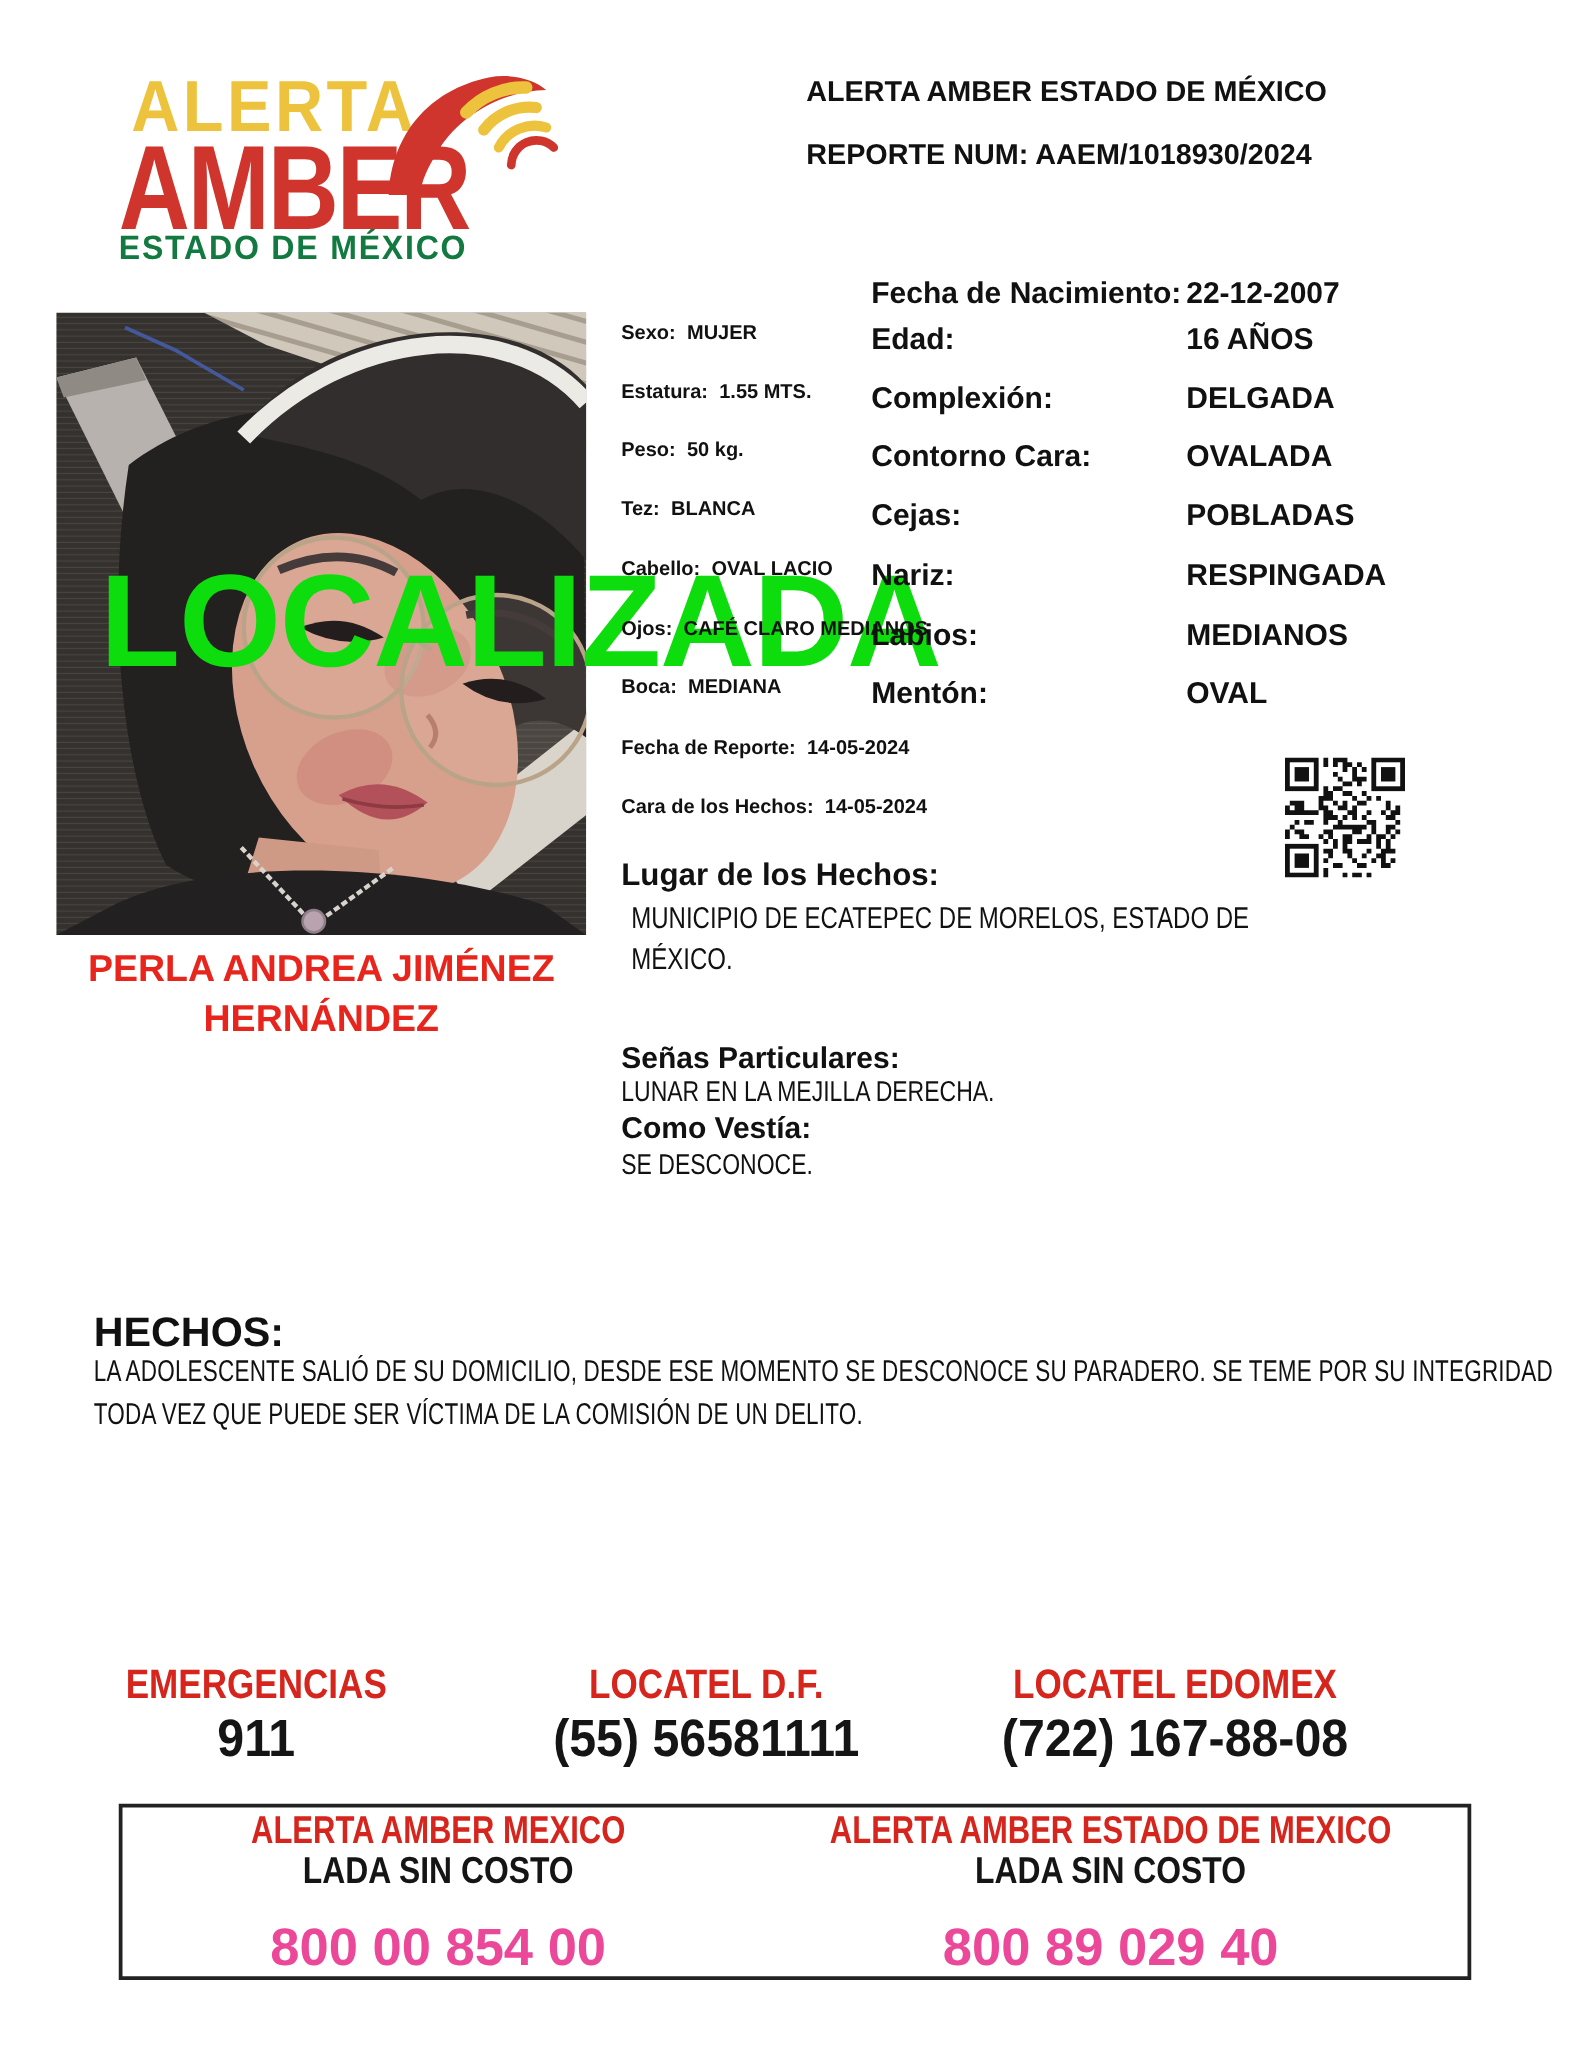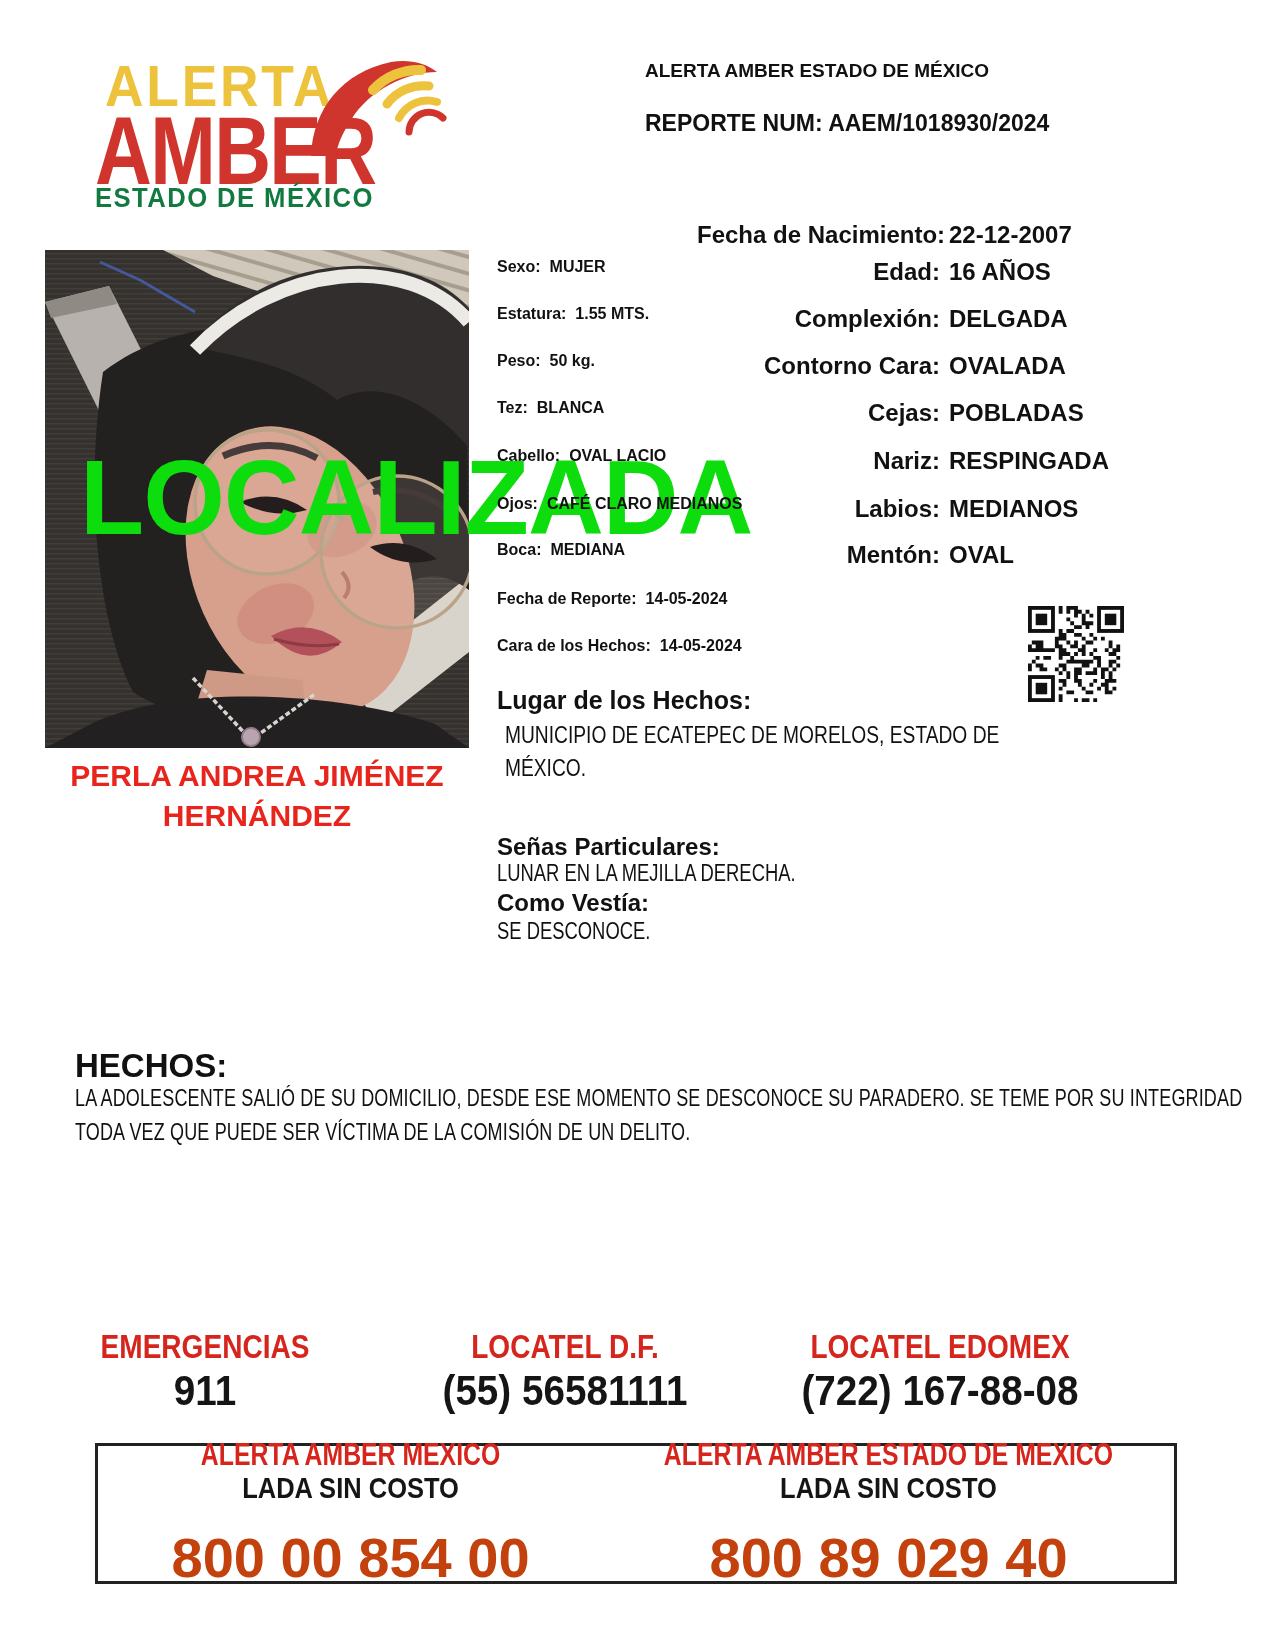--- a/index.html
+++ b/index.html
@@ -9,40 +9,40 @@
   
   .logo-alerta{position:absolute;left:105px;top:52px;font-size:58px;font-weight:bold;
     color:#edc33e;letter-spacing:3px;transform:scaleX(.92);transform-origin:0 0;white-space:nowrap;}
   .logo-amber{position:absolute;left:95px;top:96px;font-size:96px;font-weight:bold;
     color:#cf352c;letter-spacing:-2px;transform:scaleX(.82);transform-origin:0 0;white-space:nowrap;}
   .logo-region{position:absolute;left:95px;top:183px;font-size:27px;font-weight:bold;
     color:#127a41;letter-spacing:1.5px;transform:scaleX(.95);transform-origin:0 0;white-space:nowrap;}
   .logo-waves{position:absolute;left:303px;top:46px;width:152px;height:112px;}
 
   
-  .title1{position:absolute;left:645px;top:60px;font-size:19px;font-weight:bold;white-space:nowrap;}
+  .title1{position:absolute;left:645px;top:60px;font-size:23px;font-weight:bold;white-space:nowrap;}
   .title2{position:absolute;left:645px;top:110px;font-size:23px;font-weight:bold;white-space:nowrap;}
 
   
   .photo{position:absolute;left:45px;top:250px;width:424px;height:498px;z-index:1;}
 
   
   .watermark{position:absolute;left:80px;top:438px;font-size:105px;font-weight:bold;
     color:#0ddd0d;letter-spacing:-1px;white-space:nowrap;z-index:2;}
 
   
   .name{position:absolute;left:42px;top:756px;width:430px;text-align:center;
     font-size:30px;font-weight:bold;color:#e8251c;line-height:40px;z-index:3;}
 
   
   .lrow{position:absolute;left:497px;display:flex;gap:9px;font-size:16px;font-weight:bold;
     white-space:nowrap;z-index:3;}
   .rrow{position:absolute;left:697px;width:430px;display:flex;font-size:24px;font-weight:bold;
     white-space:nowrap;z-index:3;}
-  .rlab{width:243px;text-align:right;}
+  .rlab{width:243px;text-align:left;}
   .rval{margin-left:9px;}
   .seclabel{position:absolute;left:497px;font-size:25px;font-weight:bold;white-space:nowrap;z-index:3;}
   .condL{transform:scaleX(.8);transform-origin:0 0;}
   .municipio{position:absolute;left:505px;top:718px;width:720px;font-size:24px;line-height:33px;z-index:3;}
   .plain23{position:absolute;left:497px;font-size:23px;white-space:nowrap;z-index:3;}
 
   .qr{position:absolute;left:1028px;top:606px;width:96px;height:96px;z-index:3;}
 
   
   .hechos-label{position:absolute;left:75px;top:1047px;font-size:33px;font-weight:bold;}
@@ -55,21 +55,21 @@
   .contact .cnumber{font-size:42px;font-weight:bold;color:#151515;margin-top:1px;
     transform:scaleX(.92);white-space:nowrap;}
 
   
   .footer-box{position:absolute;left:95px;top:1443px;width:1082px;height:141px;
     border:3px solid #222;box-sizing:border-box;display:flex;align-items:center;}
   .fcol{text-align:center;padding-left:19px;}
   .fcol1{width:45%;} .fcol2{width:55%;}
   .ftitle{font-size:31px;font-weight:bold;color:#d6251d;transform:scaleX(.8);white-space:nowrap;}
   .fsub{font-size:30px;font-weight:bold;color:#151515;transform:scaleX(.85);white-space:nowrap;margin-top:-2px;}
-  .fnum{font-size:56px;font-weight:bold;color:#c2410c;white-space:nowrap;margin-top:20px;}
+  .fnum{font-size:42px;font-weight:bold;color:#ec4899;white-space:nowrap;margin-top:20px;}
 </style>
 </head>
 <body>
 
 <div class="page">
 
   <div>
     <div class="logo-alerta">ALERTA</div>
     <div class="logo-amber">AMBER</div>
     <svg class="logo-waves" viewBox="0 0 152 112">

